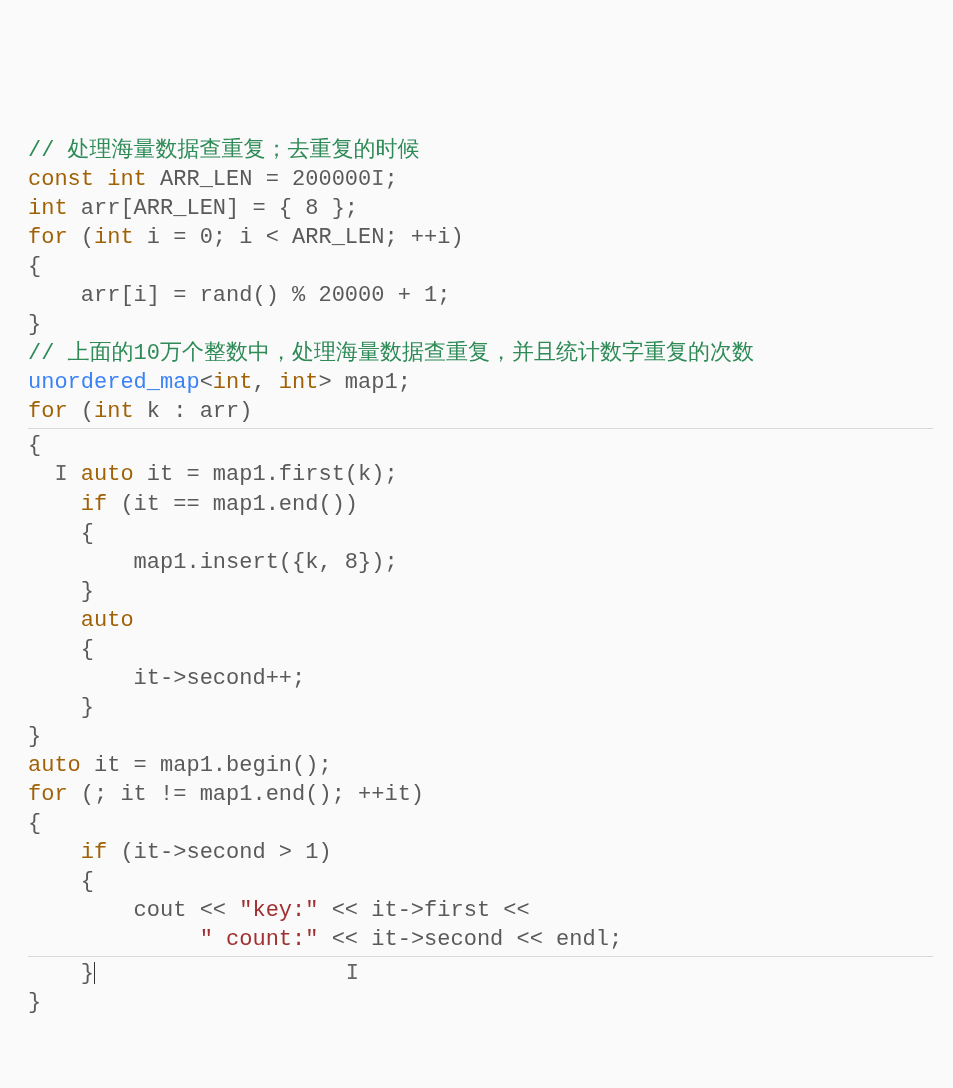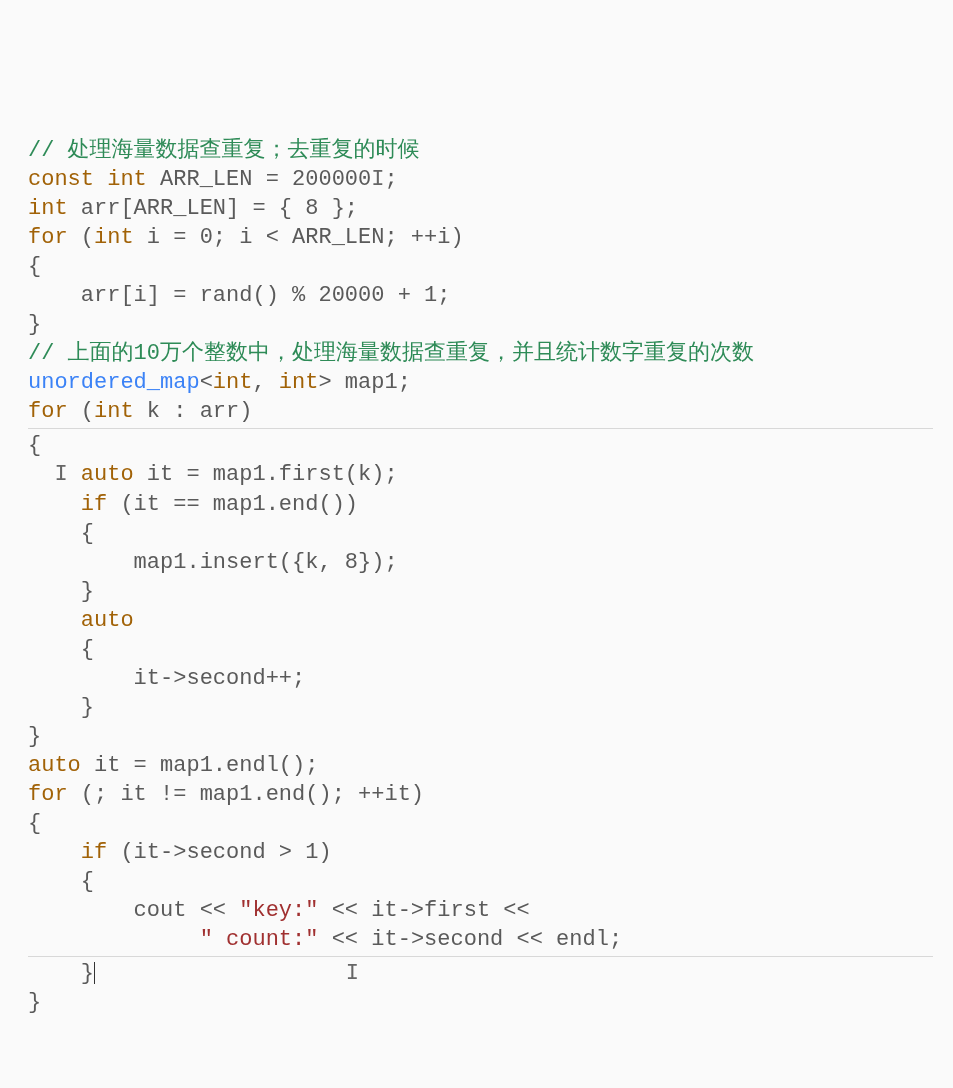--- a/index.html
+++ b/index.html
@@ -50,21 +50,21 @@
 <span>  </span><span class="caret">I</span> <span class="keyword">auto</span><span> it = map1.first(k);</span>
 <span>    </span><span class="keyword">if</span><span> (it == map1.end())</span>
 <span>    {</span>
 <span>        map1.insert({k, 8});</span>
 <span>    }</span>
 <span>    </span><span class="keyword">auto</span>
 <span>    {</span>
 <span>        it-&gt;second++;</span>
 <span>    }</span>
 <span>}</span>
-<span class="keyword">auto</span><span> it = map1.endl();</span>
+<span class="keyword">auto</span><span> it = map1.begin();</span>
 <span class="keyword">for</span><span> (; it != map1.end(); ++it)</span>
 <span>{</span>
 <span>    </span><span class="keyword">if</span><span> (it-&gt;second &gt; 1)</span>
 <span>    {</span>
 <span>        cout &lt;&lt; </span><span class="string">"key:"</span><span> &lt;&lt; it-&gt;first &lt;&lt;</span>
 <span>             </span><span class="string">" count:"</span><span> &lt;&lt; it-&gt;second &lt;&lt; endl;</span>
 <hr class="hr"><span>    }</span><span class="cursor"></span>                   <span class="caret">I</span>
 <span>}</span></div>
 
 

